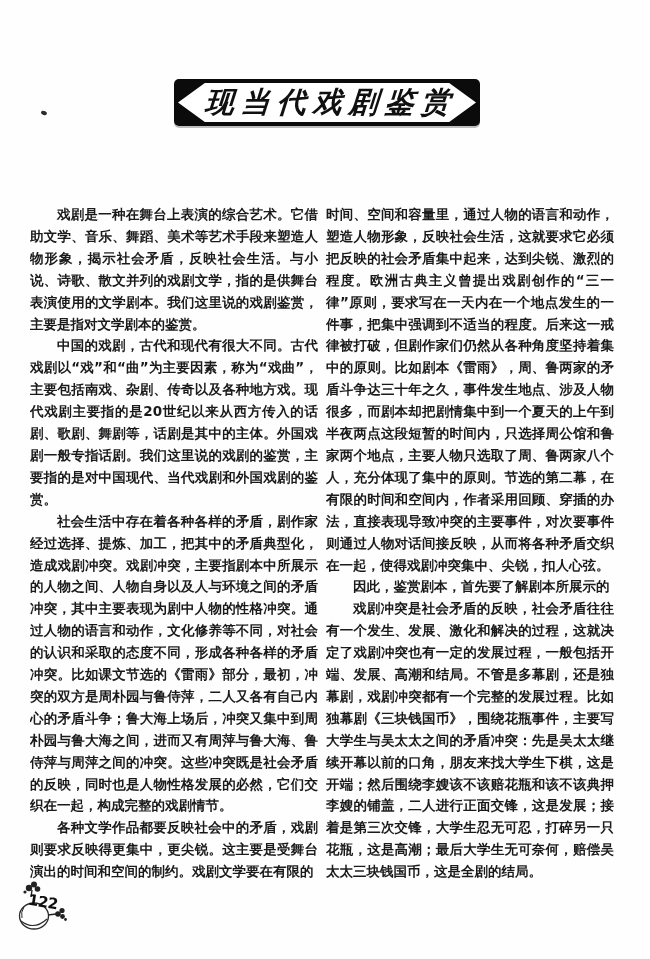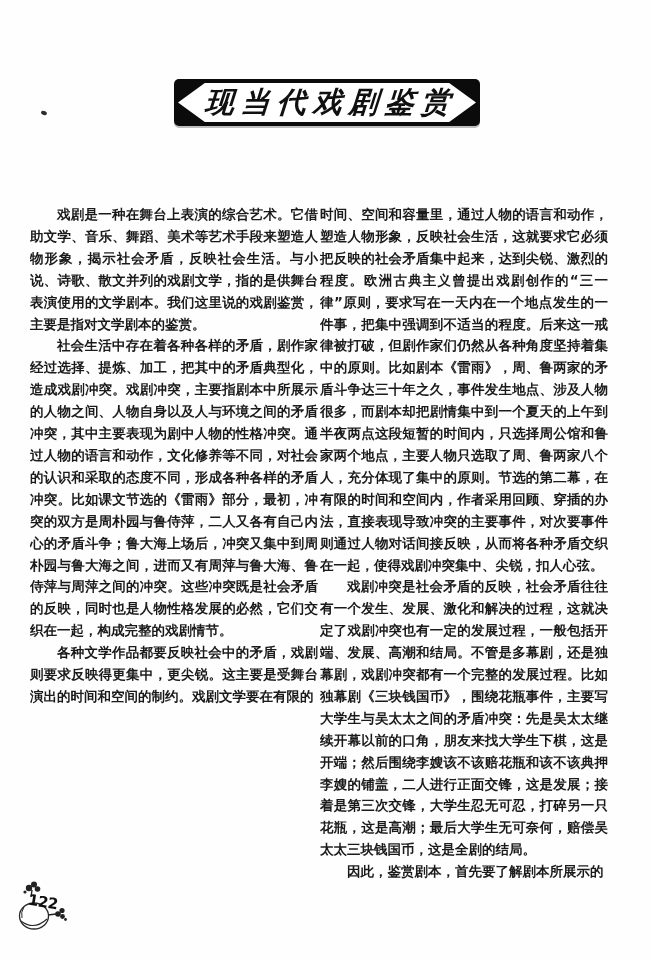--- a/index.html
+++ b/index.html
@@ -43,21 +43,21 @@
     transform: skewX(-4deg);
     white-space: nowrap;
   }
 
   
   .columns {
     position: absolute;
     left: 30px; top: 204px;
     width: 590px; height: 682px;
     display: flex;
-    gap: 2px;
+    gap: 8px;
     overflow: hidden;
   }
   .column {
     width: 288px; height: 682px;
     font-size: 13.5px;
     line-height: 21.9px;
     font-weight: 600;
     text-align: justify;
     text-justify: inter-ideograph;
     color: #1a1a1a;
@@ -103,27 +103,28 @@
 
   <div class="banner">
     <div class="banner-inner">
       <span class="banner-title">现当代戏剧鉴赏</span>
     </div>
   </div>
 
   <div class="columns">
     <div class="column" id="col-left">
         <p class="indent">戏剧是一种在舞台上表演的综合艺术。它借助文学、音乐、舞蹈、美术等艺术手段来塑造人物形象，揭示社会矛盾，反映社会生活。与小说、诗歌、散文并列的戏剧文学，指的是供舞台表演使用的文学剧本。我们这里说的戏剧鉴赏，主要是指对文学剧本的鉴赏。</p>
+        <p class="indent">中国的戏剧，古代和现代有很大不同。古代戏剧以“戏”和“曲”为主要因素，称为“戏曲”，主要包括南戏、杂剧、传奇以及各种地方戏。现代戏剧主要指的是20世纪以来从西方传入的话剧、歌剧、舞剧等，话剧是其中的主体。外国戏剧一般专指话剧。我们这里说的戏剧的鉴赏，主要指的是对中国现代、当代戏剧和外国戏剧的鉴赏。</p>
         <p class="indent">社会生活中存在着各种各样的矛盾，剧作家经过选择、提炼、加工，把其中的矛盾典型化，造成戏剧冲突。戏剧冲突，主要指剧本中所展示的人物之间、人物自身以及人与环境之间的矛盾冲突，其中主要表现为剧中人物的性格冲突。通过人物的语言和动作，文化修养等不同，对社会的认识和采取的态度不同，形成各种各样的矛盾冲突。比如课文节选的《雷雨》部分，最初，冲突的双方是周朴园与鲁侍萍，二人又各有自己内心的矛盾斗争；鲁大海上场后，冲突又集中到周朴园与鲁大海之间，进而又有周萍与鲁大海、鲁侍萍与周萍之间的冲突。这些冲突既是社会矛盾的反映，同时也是人物性格发展的必然，它们交织在一起，构成完整的戏剧情节。</p>
         <p class="indent">各种文学作品都要反映社会中的矛盾，戏剧则要求反映得更集中，更尖锐。这主要是受舞台演出的时间和空间的制约。戏剧文学要在有限的</p>
       </div>
     <div class="column" id="col-right">
         <p class="">时间、空间和容量里，通过人物的语言和动作，塑造人物形象，反映社会生活，这就要求它必须把反映的社会矛盾集中起来，达到尖锐、激烈的程度。欧洲古典主义曾提出戏剧创作的“三一律”原则，要求写在一天内在一个地点发生的一件事，把集中强调到不适当的程度。后来这一戒律被打破，但剧作家们仍然从各种角度坚持着集中的原则。比如剧本《雷雨》，周、鲁两家的矛盾斗争达三十年之久，事件发生地点、涉及人物很多，而剧本却把剧情集中到一个夏天的上午到半夜两点这段短暂的时间内，只选择周公馆和鲁家两个地点，主要人物只选取了周、鲁两家八个人，充分体现了集中的原则。节选的第二幕，在有限的时间和空间内，作者采用回顾、穿插的办法，直接表现导致冲突的主要事件，对次要事件则通过人物对话间接反映，从而将各种矛盾交织在一起，使得戏剧冲突集中、尖锐，扣人心弦。</p>
+        <p class="indent">因此，鉴赏剧本，首先要了解剧本所展示的</p>
         <p class="indent">戏剧冲突是社会矛盾的反映，社会矛盾往往有一个发生、发展、激化和解决的过程，这就决定了戏剧冲突也有一定的发展过程，一般包括开端、发展、高潮和结局。不管是多幕剧，还是独幕剧，戏剧冲突都有一个完整的发展过程。比如独幕剧《三块钱国币》，围绕花瓶事件，主要写大学生与吴太太之间的矛盾冲突：先是吴太太继续开幕以前的口角，朋友来找大学生下棋，这是开端；然后围绕李嫂该不该赔花瓶和该不该典押李嫂的铺盖，二人进行正面交锋，这是发展；接着是第三次交锋，大学生忍无可忍，打碎另一只花瓶，这是高潮；最后大学生无可奈何，赔偿吴太太三块钱国币，这是全剧的结局。</p>
-        <p class="indent">因此，鉴赏剧本，首先要了解剧本所展示的</p>
       </div>
   </div>
 
   <div class="footer-ornament">
     <svg width="58" height="64" viewBox="0 0 58 64">
 
       <circle cx="17" cy="12" r="3.2" fill="#222"></circle>
       <circle cx="22" cy="8.5" r="3" fill="#222"></circle>
       <circle cx="25.5" cy="13" r="2.8" fill="#222"></circle>
       <circle cx="13" cy="16" r="1.6" fill="#222"></circle>

